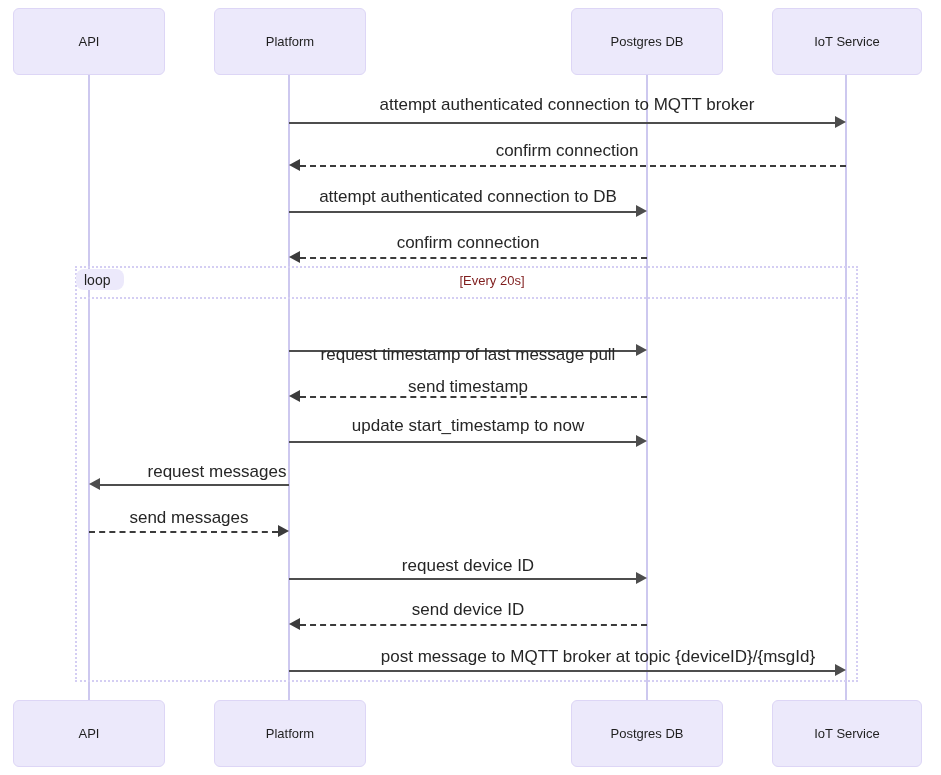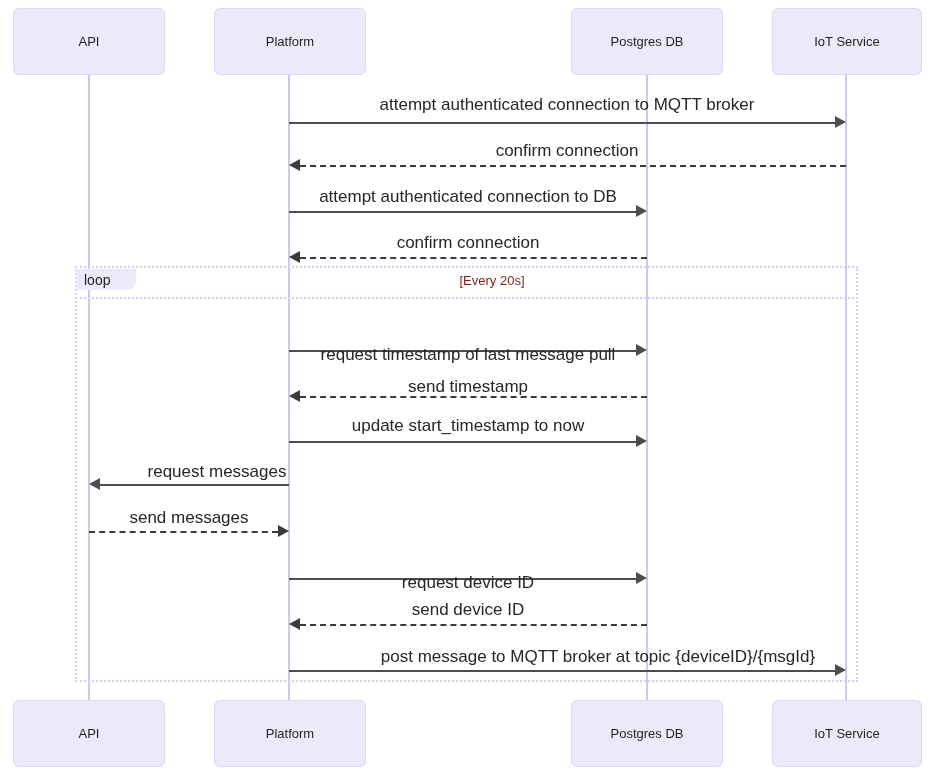--- a/index.html
+++ b/index.html
@@ -110,21 +110,21 @@
 
 <div id="diagram">
 
   <div class="lifeline" style="left:88px;  top:75px; height:625px;"></div>
   <div class="lifeline" style="left:288px; top:75px; height:625px;"></div>
   <div class="lifeline" style="left:646px; top:75px; height:625px;"></div>
   <div class="lifeline" style="left:845px; top:75px; height:625px;"></div>
 
   <div class="loop-box" style="left:75px; top:266px; width:783px; height:416px;"></div>
   <div class="loop-divider" style="left:75px; top:297px; width:783px;"></div>
-  <div class="loop-tab" style="left:76px; top:269px; width:60px; height:21px;">
+  <div class="loop-tab" style="left:76px; top:269px; width:48px; height:21px;border-radius:8px;">
     <span>loop</span>
   </div>
   <div class="loop-cond" style="left:417px; top:274px; width:150px;">[Every 20s]</div>
 
   <div class="msg-line" style="left:289px; top:122px; width:546px;"></div>
   <div class="arrowhead right" style="left:835px; top:116px;"></div>
   <div class="msg-label" style="left:567px; top:96px;">attempt authenticated connection to MQTT broker</div>
 
   <div class="msg-line dashed" style="left:300px; top:165px; width:546px;"></div>
   <div class="arrowhead left" style="left:289px; top:159px;"></div>
@@ -153,21 +153,21 @@
   <div class="msg-line" style="left:100px; top:484px; width:189px;"></div>
   <div class="arrowhead left" style="left:89px; top:478px; border-right-color:#4d4d4d;"></div>
   <div class="msg-label" style="left:189px; top:463px;margin-left:28px;">request messages</div>
 
   <div class="msg-line dashed" style="left:89px; top:531px; width:189px;"></div>
   <div class="arrowhead right" style="left:278px; top:525px; border-left-color:#3b3b3b;"></div>
   <div class="msg-label" style="left:189px; top:509px;">send messages</div>
 
   <div class="msg-line" style="left:289px; top:578px; width:347px;"></div>
   <div class="arrowhead right" style="left:636px; top:572px;"></div>
-  <div class="msg-label" style="left:468px; top:574px;">request device ID</div>
+  <div class="msg-label" style="left:468px; top:557px;">request device ID</div>
 
   <div class="msg-line dashed" style="left:300px; top:624px; width:347px;"></div>
   <div class="arrowhead left" style="left:289px; top:618px;"></div>
   <div class="msg-label" style="left:468px; top:601px;">send device ID</div>
 
   <div class="msg-line" style="left:289px; top:670px; width:546px;"></div>
   <div class="arrowhead right" style="left:835px; top:664px;"></div>
   <div class="msg-label" style="left:598px; top:648px;text-align:right;">post message to MQTT broker at topic {deviceID}/{msgId}</div>
 
   <div class="participant" style="left:13px;  top:8px; width:152px; height:67px;">API</div>

